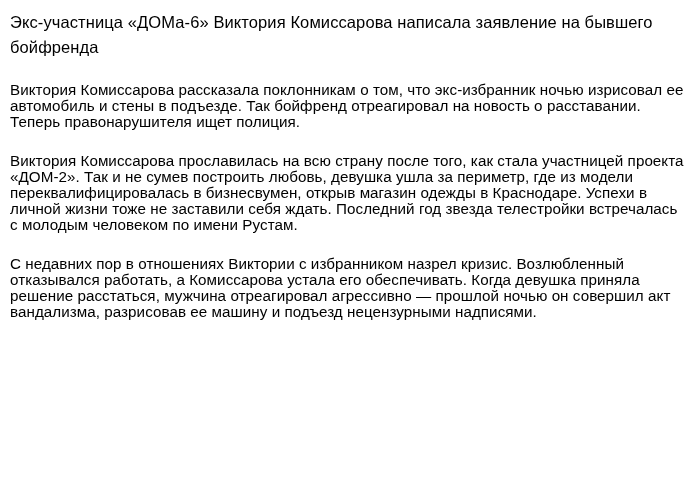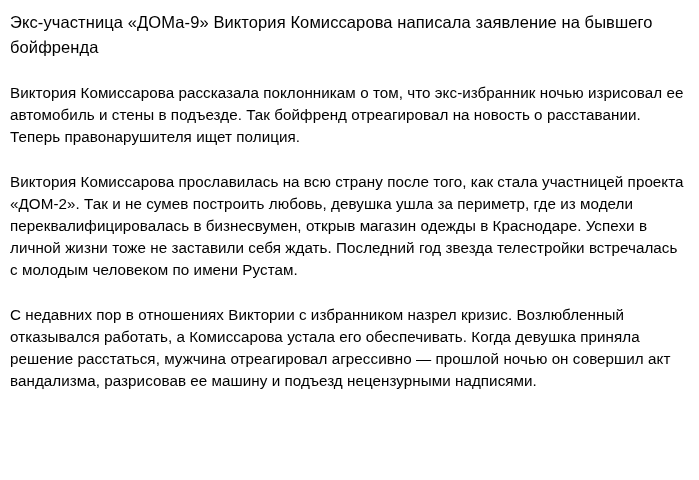--- a/index.html
+++ b/index.html
@@ -22,30 +22,30 @@
   .headline {
     font-size: 16.5px;
     line-height: 25px;
     font-weight: normal;
     margin: 0 0 22px 0;
     color: #000;
     letter-spacing: 0.1px;
   }
   .para {
     font-size: 15.2px;
-    line-height: 22px;
+    line-height: 16px;
     margin: 0 0 23px 0;
     color: #000;
     letter-spacing: 0.05px;
   }
   .para:last-child {
     margin-bottom: 14px;
   }
 </style>
 </head>
 <body>
 
 <div class="article">
-  <h1 class="headline">Экс-участница «ДОМа-9» Виктория Комиссарова написала заявление на бывшего бойфренда</h1>
+  <h1 class="headline">Экс-участница «ДОМа-6» Виктория Комиссарова написала заявление на бывшего бойфренда</h1>
   <p class="para">Виктория Комиссарова рассказала поклонникам о том, что экс-избранник ночью изрисовал ее автомобиль и стены в подъезде. Так бойфренд отреагировал на новость о расставании. Теперь правонарушителя ищет полиция.</p>
   <p class="para">Виктория Комиссарова прославилась на всю страну после того, как стала участницей проекта «ДОМ-2». Так и не сумев построить любовь, девушка ушла за периметр, где из модели переквалифицировалась в бизнесвумен, открыв магазин одежды в Краснодаре. Успехи в личной жизни тоже не заставили себя ждать. Последний год звезда телестройки встречалась с молодым человеком по имени Рустам.</p>
   <p class="para">С недавних пор в отношениях Виктории с избранником назрел кризис. Возлюбленный отказывался работать, а Комиссарова устала его обеспечивать. Когда девушка приняла решение расстаться, мужчина отреагировал агрессивно — прошлой ночью он совершил акт вандализма, разрисовав ее машину и подъезд нецензурными надписями.</p>
 </div>
 
 </body></html>

